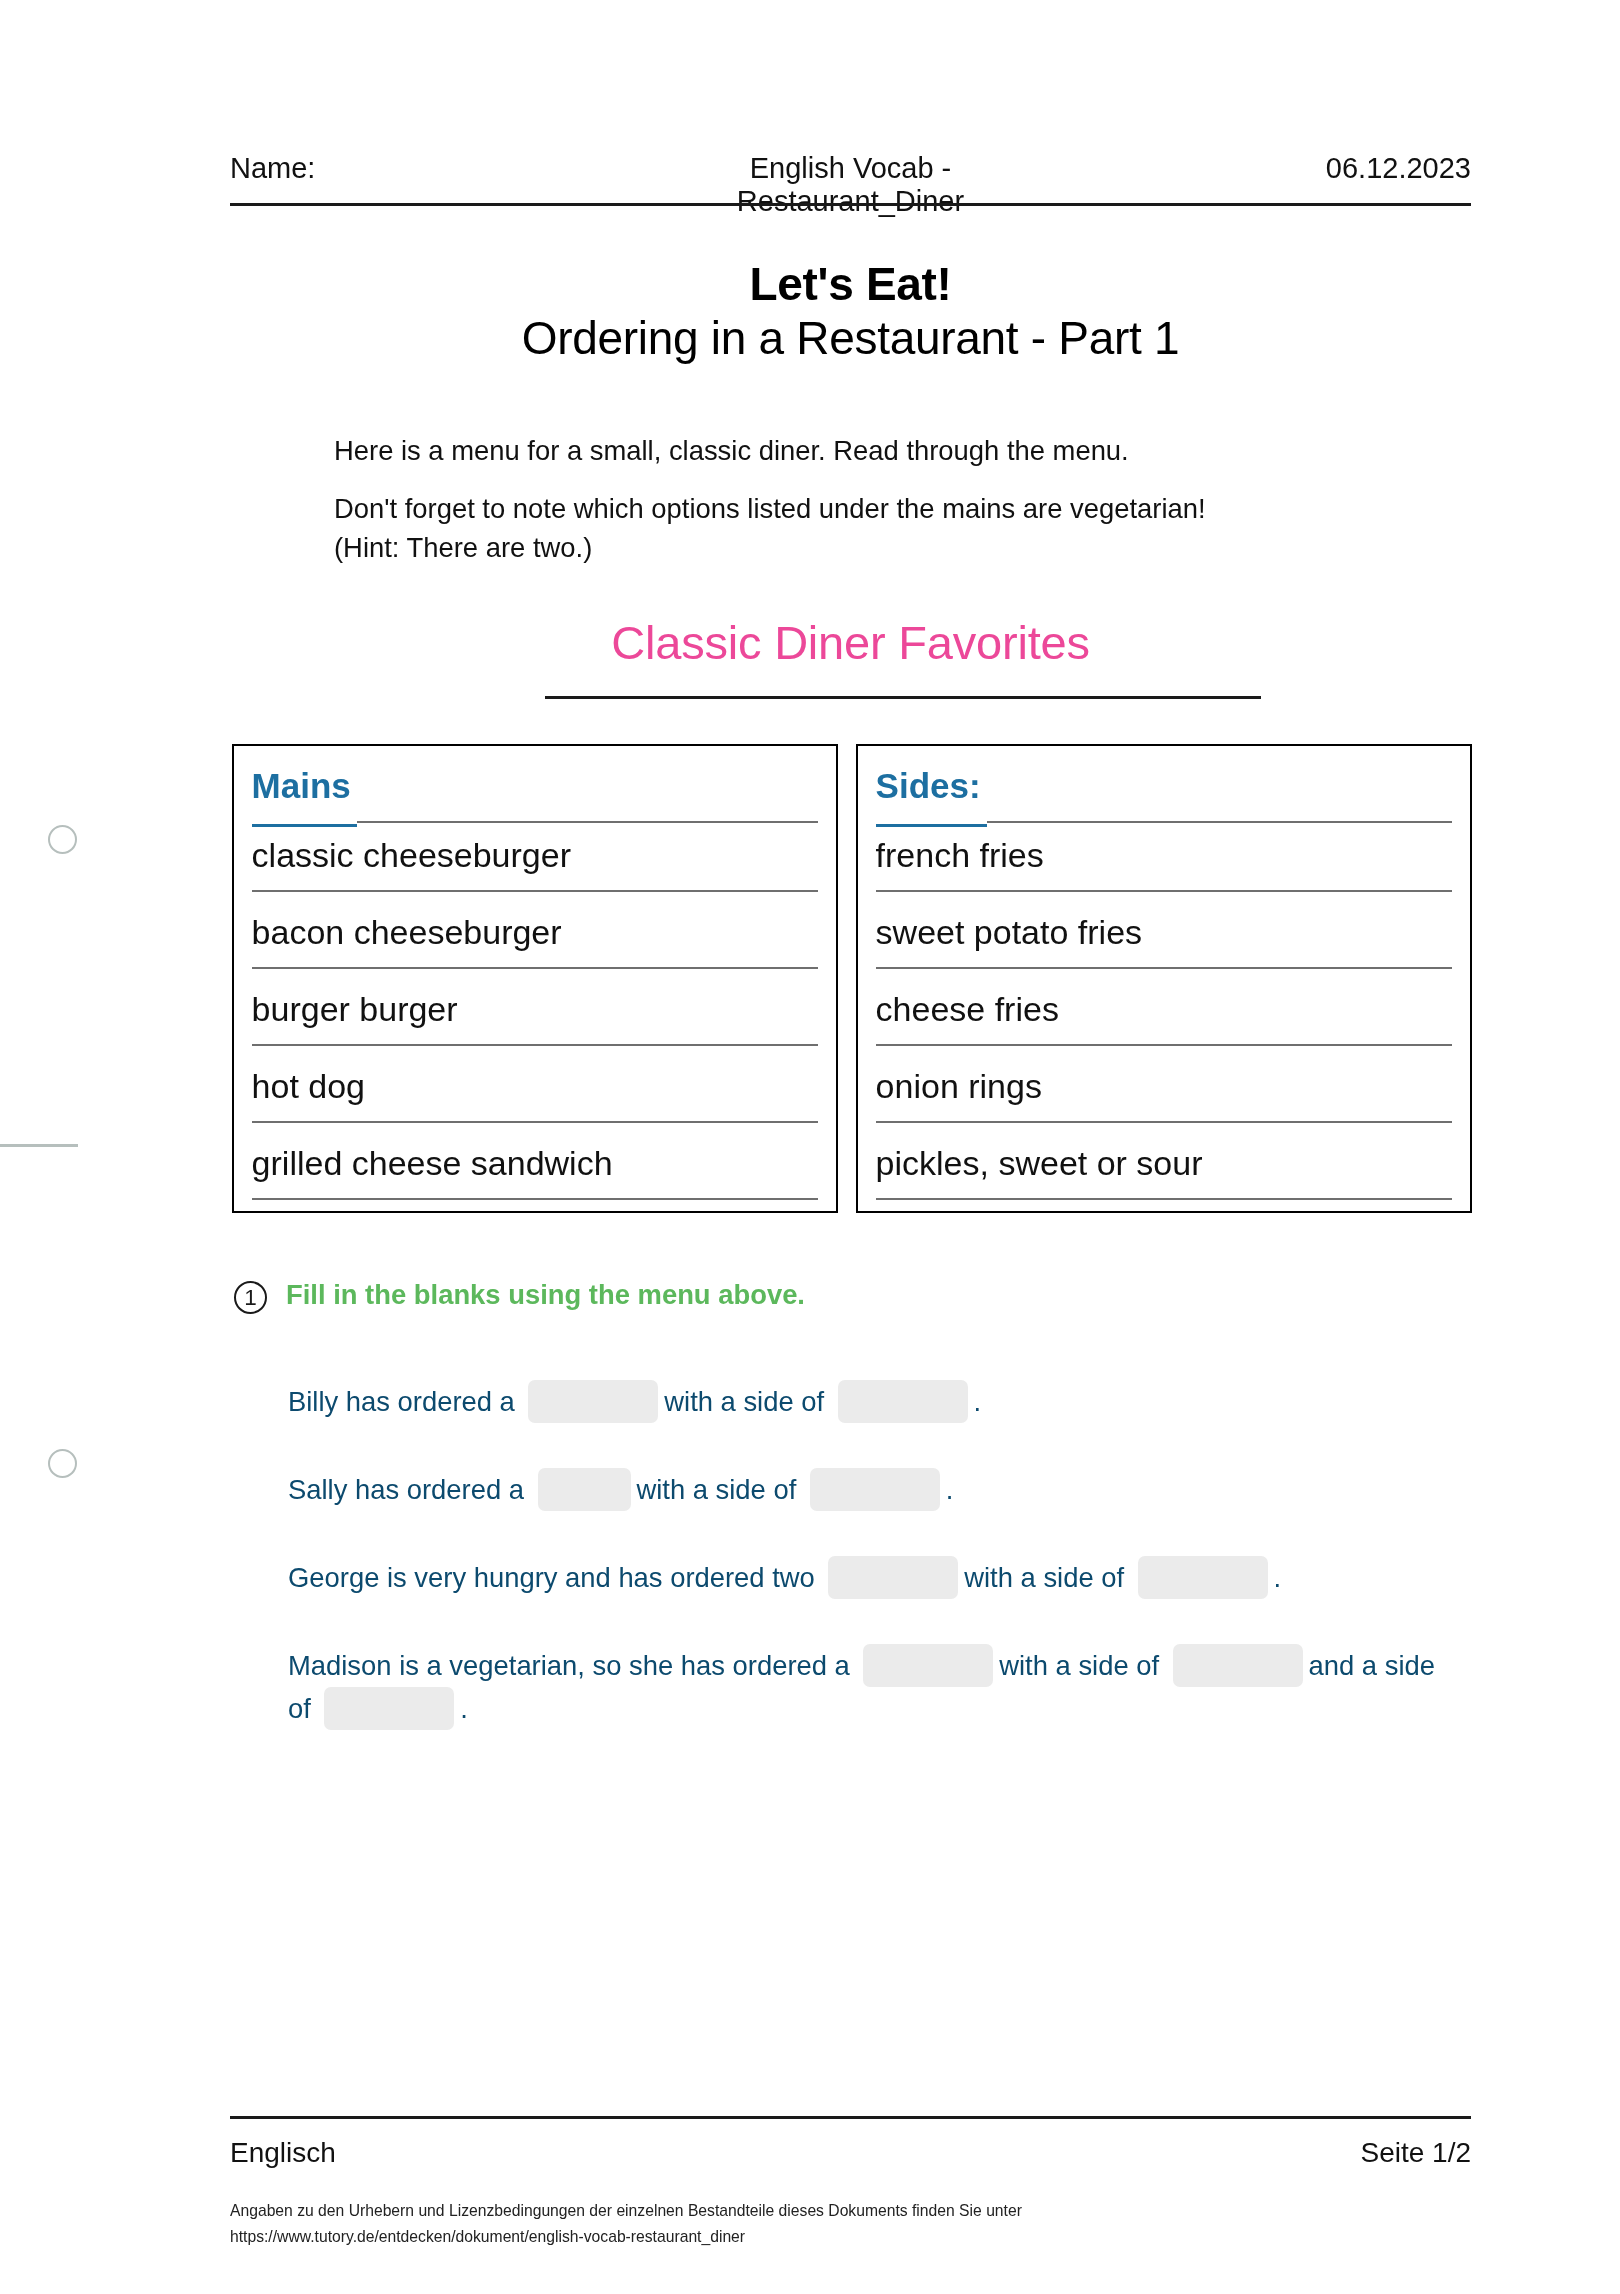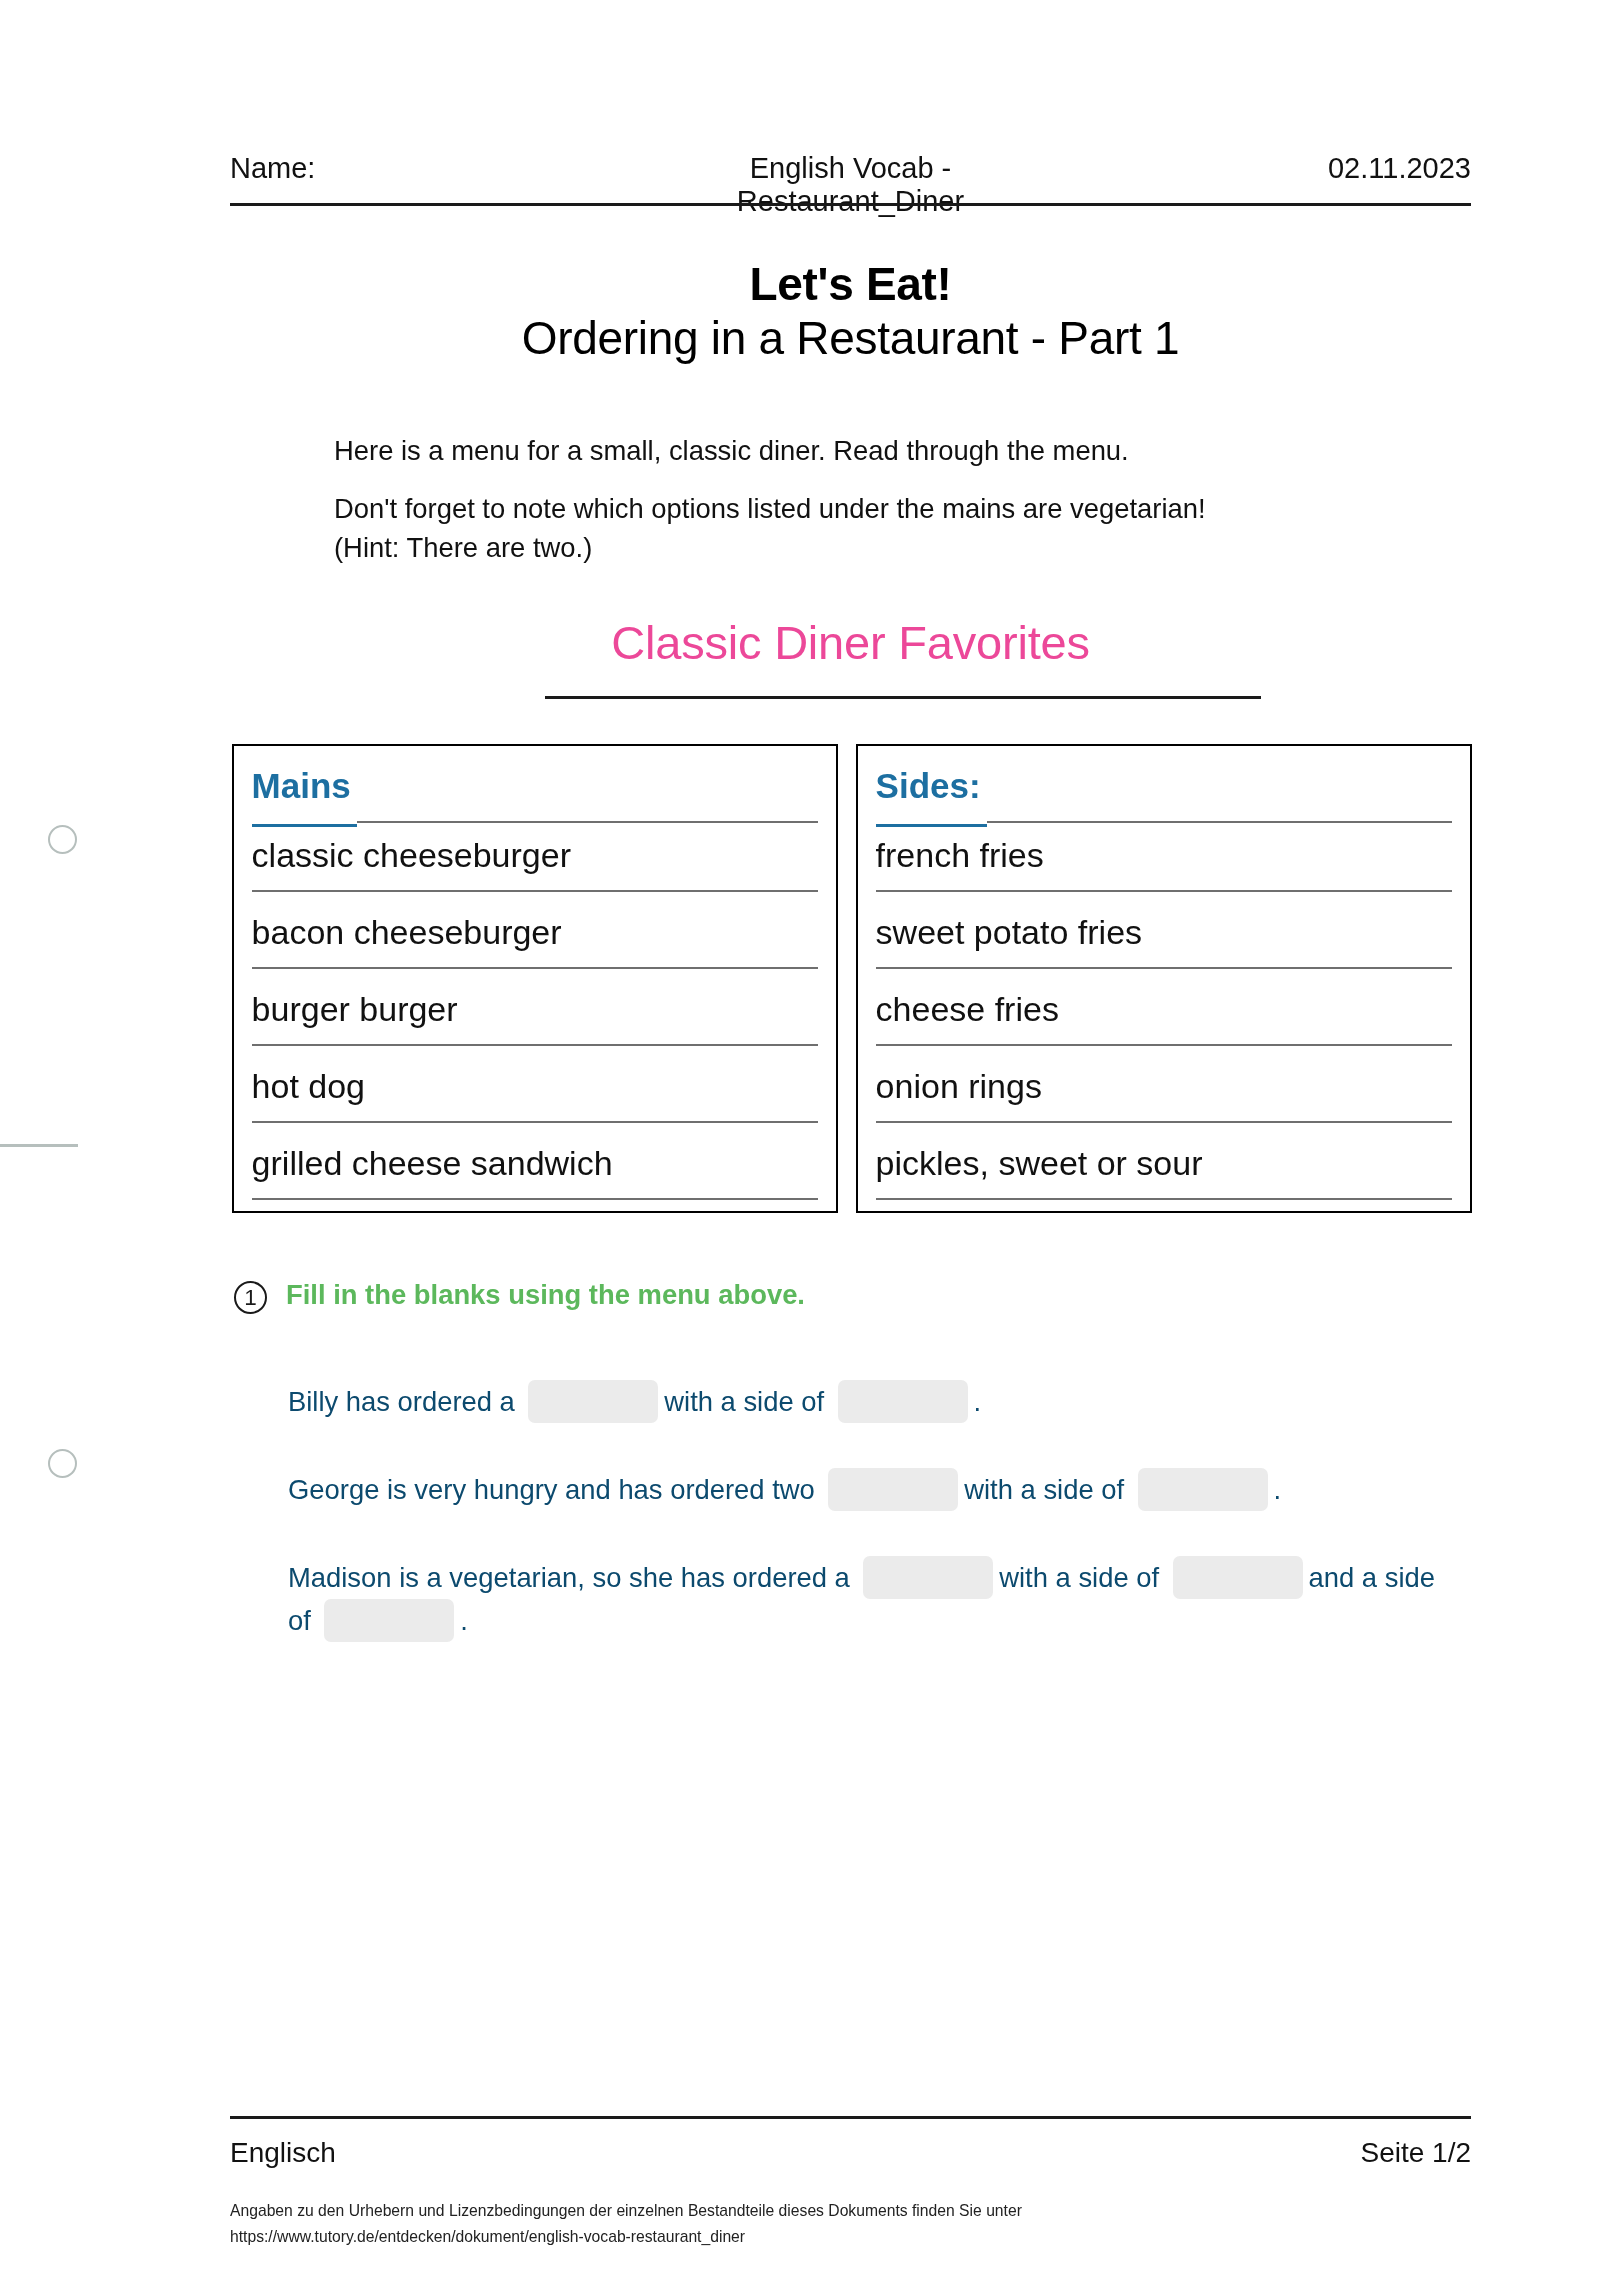--- a/index.html
+++ b/index.html
@@ -247,21 +247,21 @@
 
 <div class="page">
 
   <div class="punch-hole punch-1"></div>
   <div class="punch-hole punch-2"></div>
   <div class="fold-tick"></div>
 
   <div class="header">
     <div class="header-name">Name:</div>
     <div class="header-title">English Vocab - Restaurant_Diner</div>
-    <div class="header-date">02.11.2023</div>
+    <div class="header-date">06.12.2023</div>
   </div>
   <div class="header-rule"></div>
 
   <div class="title-block">
     <div class="title-line1">Let's Eat!</div>
     <div class="title-line2">Ordering in a Restaurant - Part 1</div>
   </div>
 
   <div class="intro intro-1">Here is a menu for a small, classic diner. Read through the menu.</div>
   <div class="intro intro-2">
@@ -324,20 +324,21 @@
       <span class="menu-item-text">pickles, sweet or sour</span>
       <span class="menu-item-rule"></span>
     </div>
   </div>
 
   <div class="ex-number">1</div>
   <div class="ex-instruction">Fill in the blanks using the menu above.</div>
 
   <div class="sentences" id="sentences">
       <div class="sentence"><span class="sentence-inner">Billy has ordered a</span> <span class="blank" style="width: 130px; background: rgb(235, 235, 235);"></span><span class="sentence-inner">with a side of</span> <span class="blank" style="width: 130px; background: rgb(235, 235, 235);"></span><span class="sentence-inner">.</span> </div>
+      <div class="sentence"><span class="sentence-inner">Sally has ordered a</span> <span class="blank" style="width: 93px; background: rgb(235, 235, 235);"></span><span class="sentence-inner">with a side of</span> <span class="blank" style="width: 130px; background: rgb(235, 235, 235);"></span><span class="sentence-inner">.</span> </div>
       <div class="sentence"><span class="sentence-inner">George is very hungry and has ordered two</span> <span class="blank" style="width: 130px; background: rgb(235, 235, 235);"></span><span class="sentence-inner">with a side of</span> <span class="blank" style="width: 130px; background: rgb(235, 235, 235);"></span><span class="sentence-inner">.</span> </div>
       <div class="sentence"><span class="sentence-inner">Madison is a vegetarian, so she has ordered a</span> <span class="blank" style="width: 130px; background: rgb(235, 235, 235);"></span><span class="sentence-inner">with a side of</span> <span class="blank" style="width: 130px; background: rgb(235, 235, 235);"></span><span class="sentence-inner">and a side of</span> <span class="blank" style="width: 130px; background: rgb(235, 235, 235);"></span><span class="sentence-inner">.</span> </div>
     </div>
 
   <div class="footer-rule"></div>
   <div class="footer-row">
     <div>Englisch</div>
     <div>Seite 1/2</div>
   </div>
   <div class="footer-credits">

